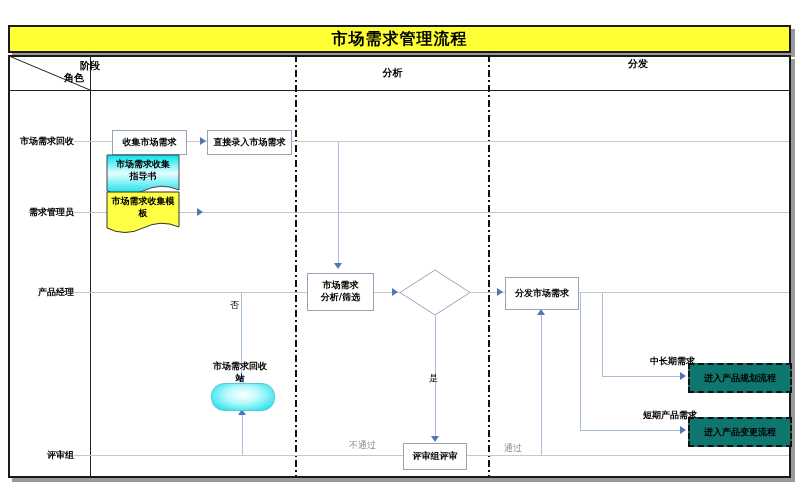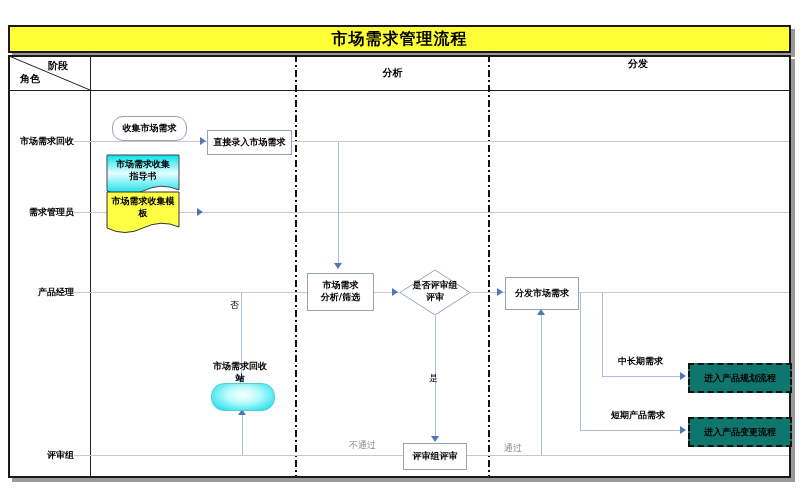--- a/index.html
+++ b/index.html
@@ -24,21 +24,21 @@
   .hconn{height:1px;background:#a9bedb;}
   
   .node{background:#fff;border:1px solid #95a3ba;display:flex;align-items:center;
     justify-content:center;text-align:center;font-size:9px;font-weight:bold;
     line-height:1.3;white-space:pre-line;}
   .dashed{background:#0f766e;border:2px dashed #111;display:flex;align-items:center;
     justify-content:center;font-size:9px;font-weight:bold;}
   .doc-text{font-size:9px;font-weight:bold;text-align:center;line-height:1.3;
     white-space:pre-line;}
   .lbl{font-size:9px;line-height:1;}
-  .lbl.b{font-weight:bold;}
+  .lbl.b{font-weight:bold;margin-left:32px;}
   .lbl.gray{color:#888;margin-left:12px;}
   .hdr{font-size:10px;font-weight:bold;display:flex;align-items:center;justify-content:center;}
   .role{font-size:9px;font-weight:bold;text-align:right;background:#fff;line-height:12px;}
   
   .ar{width:0;height:0;}
   .ar.r{border-top:4px solid transparent;border-bottom:4px solid transparent;border-left:6px solid #4f76b5;}
   .ar.d{border-left:4px solid transparent;border-right:4px solid transparent;border-top:6px solid #4f76b5;}
   .ar.u{border-left:4px solid transparent;border-right:4px solid transparent;border-bottom:6px solid #4f76b5;}
   .stadium{border-radius:13px;border:1px solid #55c9d4;
     background:radial-gradient(ellipse at 50% 42%,#ffffff 0%,#b8fafc 38%,#00d9e6 100%);}
@@ -54,21 +54,21 @@
 
   <div class="abs" id="frame"></div>
 
   <div class="abs hline dark" style="left:8px;top:90px;width:781px;"></div>
   <div class="abs vline dark" style="left:90px;top:55px;height:421px;"></div>
 
   <svg class="abs" style="left:9px;top:56px;" width="81" height="34">
     <line x1="0" y1="0" x2="81" y2="34" stroke="#222" stroke-width="1"></line>
   </svg>
   <div class="abs lbl b" style="left:48px;top:61px;font-size:10px;">阶段</div>
-  <div class="abs lbl b" style="left:20px;top:74px;font-size:10px;">角色</div>
+  <div class="abs lbl b" style="left:32px;top:74px;font-size:10px;font-family:Liberation Mono, monospace;">角色</div>
 
   <div class="abs hdr" style="left:296px;top:56px;width:193px;height:33px;">分析</div>
   <div class="abs hdr" style="left:489px;top:56px;width:298px;height:15px;">分发</div>
 
   <div class="abs divider" style="left:295px;top:55px;height:421px;"></div>
   <div class="abs divider" style="left:488px;top:55px;height:421px;"></div>
 
   <div class="abs hline" style="left:62px;top:141px;width:727px;"></div>
   <div class="abs hline" style="left:62px;top:212px;width:727px;"></div>
   <div class="abs hline" style="left:62px;top:292px;width:727px;"></div>
@@ -95,21 +95,21 @@
   <div class="abs ar d" style="left:334px;top:263px;"></div>
   <div class="abs ar r" style="left:392px;top:288px;"></div>
   <div class="abs ar r" style="left:497px;top:288px;"></div>
   <div class="abs ar d" style="left:237px;top:376px;"></div>
   <div class="abs ar u" style="left:238px;top:409px;"></div>
   <div class="abs ar d" style="left:431px;top:436px;"></div>
   <div class="abs ar u" style="left:537px;top:309px;"></div>
   <div class="abs ar r" style="left:680px;top:372px;"></div>
   <div class="abs ar r" style="left:680px;top:426px;"></div>
 
-  <div class="abs node" style="left:112px;top:116px;width:73px;height:23px;border-radius:11px;">收集市场需求</div>
+  <div class="abs node" style="left:112px;top:130px;width:73px;height:23px;">收集市场需求</div>
   <div class="abs node" style="left:207px;top:130px;width:83px;height:23px;">直接录入市场需求</div>
 
   <svg class="abs" style="left:106px;top:154px;" width="74" height="46" viewBox="0 0 74 46">
     <defs>
       <linearGradient id="cyg" x1="0" y1="0" x2="0" y2="1">
         <stop offset="0" stop-color="#00e4ef"></stop>
         <stop offset="0.45" stop-color="#e6feff"></stop>
         <stop offset="1" stop-color="#00dce8"></stop>
       </linearGradient>
     </defs>
@@ -124,22 +124,20 @@
   <div class="abs doc-text" style="left:108px;top:196px;width:70px;">市场需求收集模
 板</div>
 
 
   <div class="abs node" style="left:307px;top:273px;width:65px;height:36px;">市场需求
 分析/筛选</div>
 
   <svg class="abs" style="left:399px;top:269px;" width="72" height="47" viewBox="0 0 72 47">
     <polygon points="36,1 71,23.5 36,46 1,23.5" fill="#ffffff" stroke="#95a3ba" stroke-width="1"></polygon>
   </svg>
-  <div class="abs doc-text" style="left:399px;top:280px;width:72px;">是否评审组
-评审</div>
 
   <div class="abs node" style="left:505px;top:277px;width:72px;height:31px;">分发市场需求</div>
 
   <div class="abs doc-text" style="left:203px;top:361px;width:74px;">市场需求回收
 站</div>
   <div class="abs stadium" style="left:211px;top:383px;width:62px;height:26px;"></div>
 
   <div class="abs node" style="left:403px;top:443px;width:62px;height:25px;">评审组评审</div>
 
   <div class="abs dashed" style="left:688px;top:363px;width:100px;height:26px;">进入产品规划流程</div>

